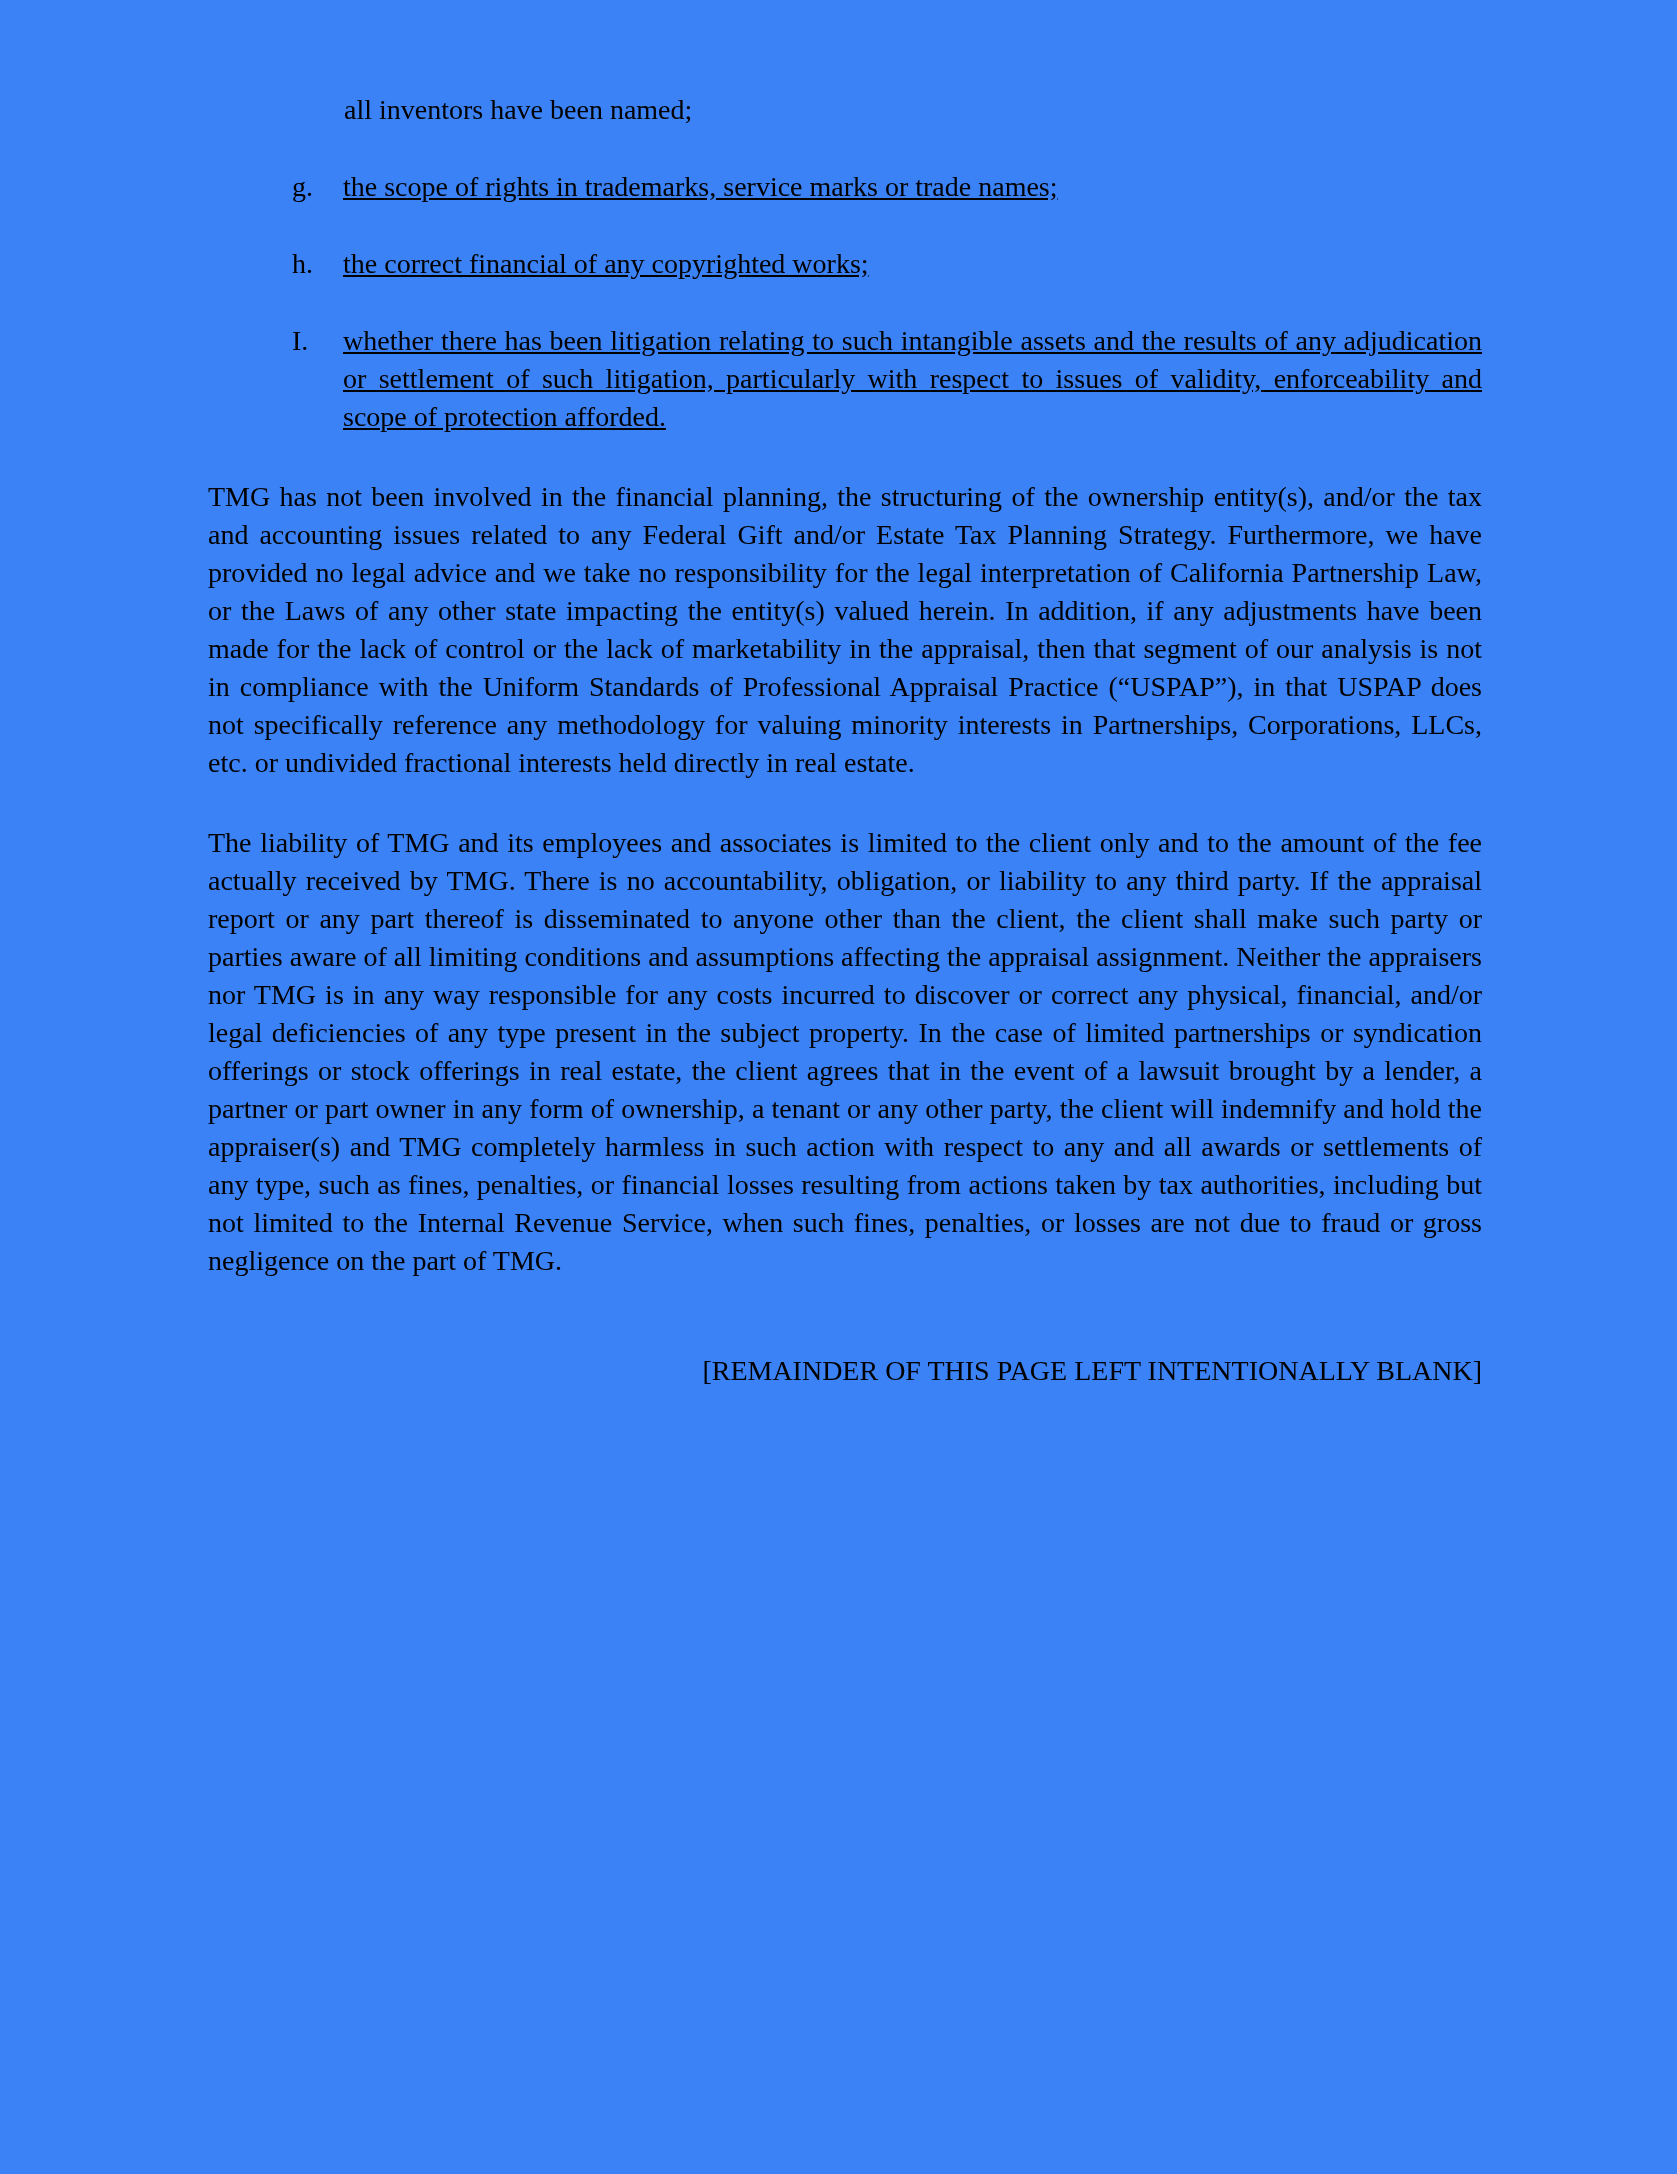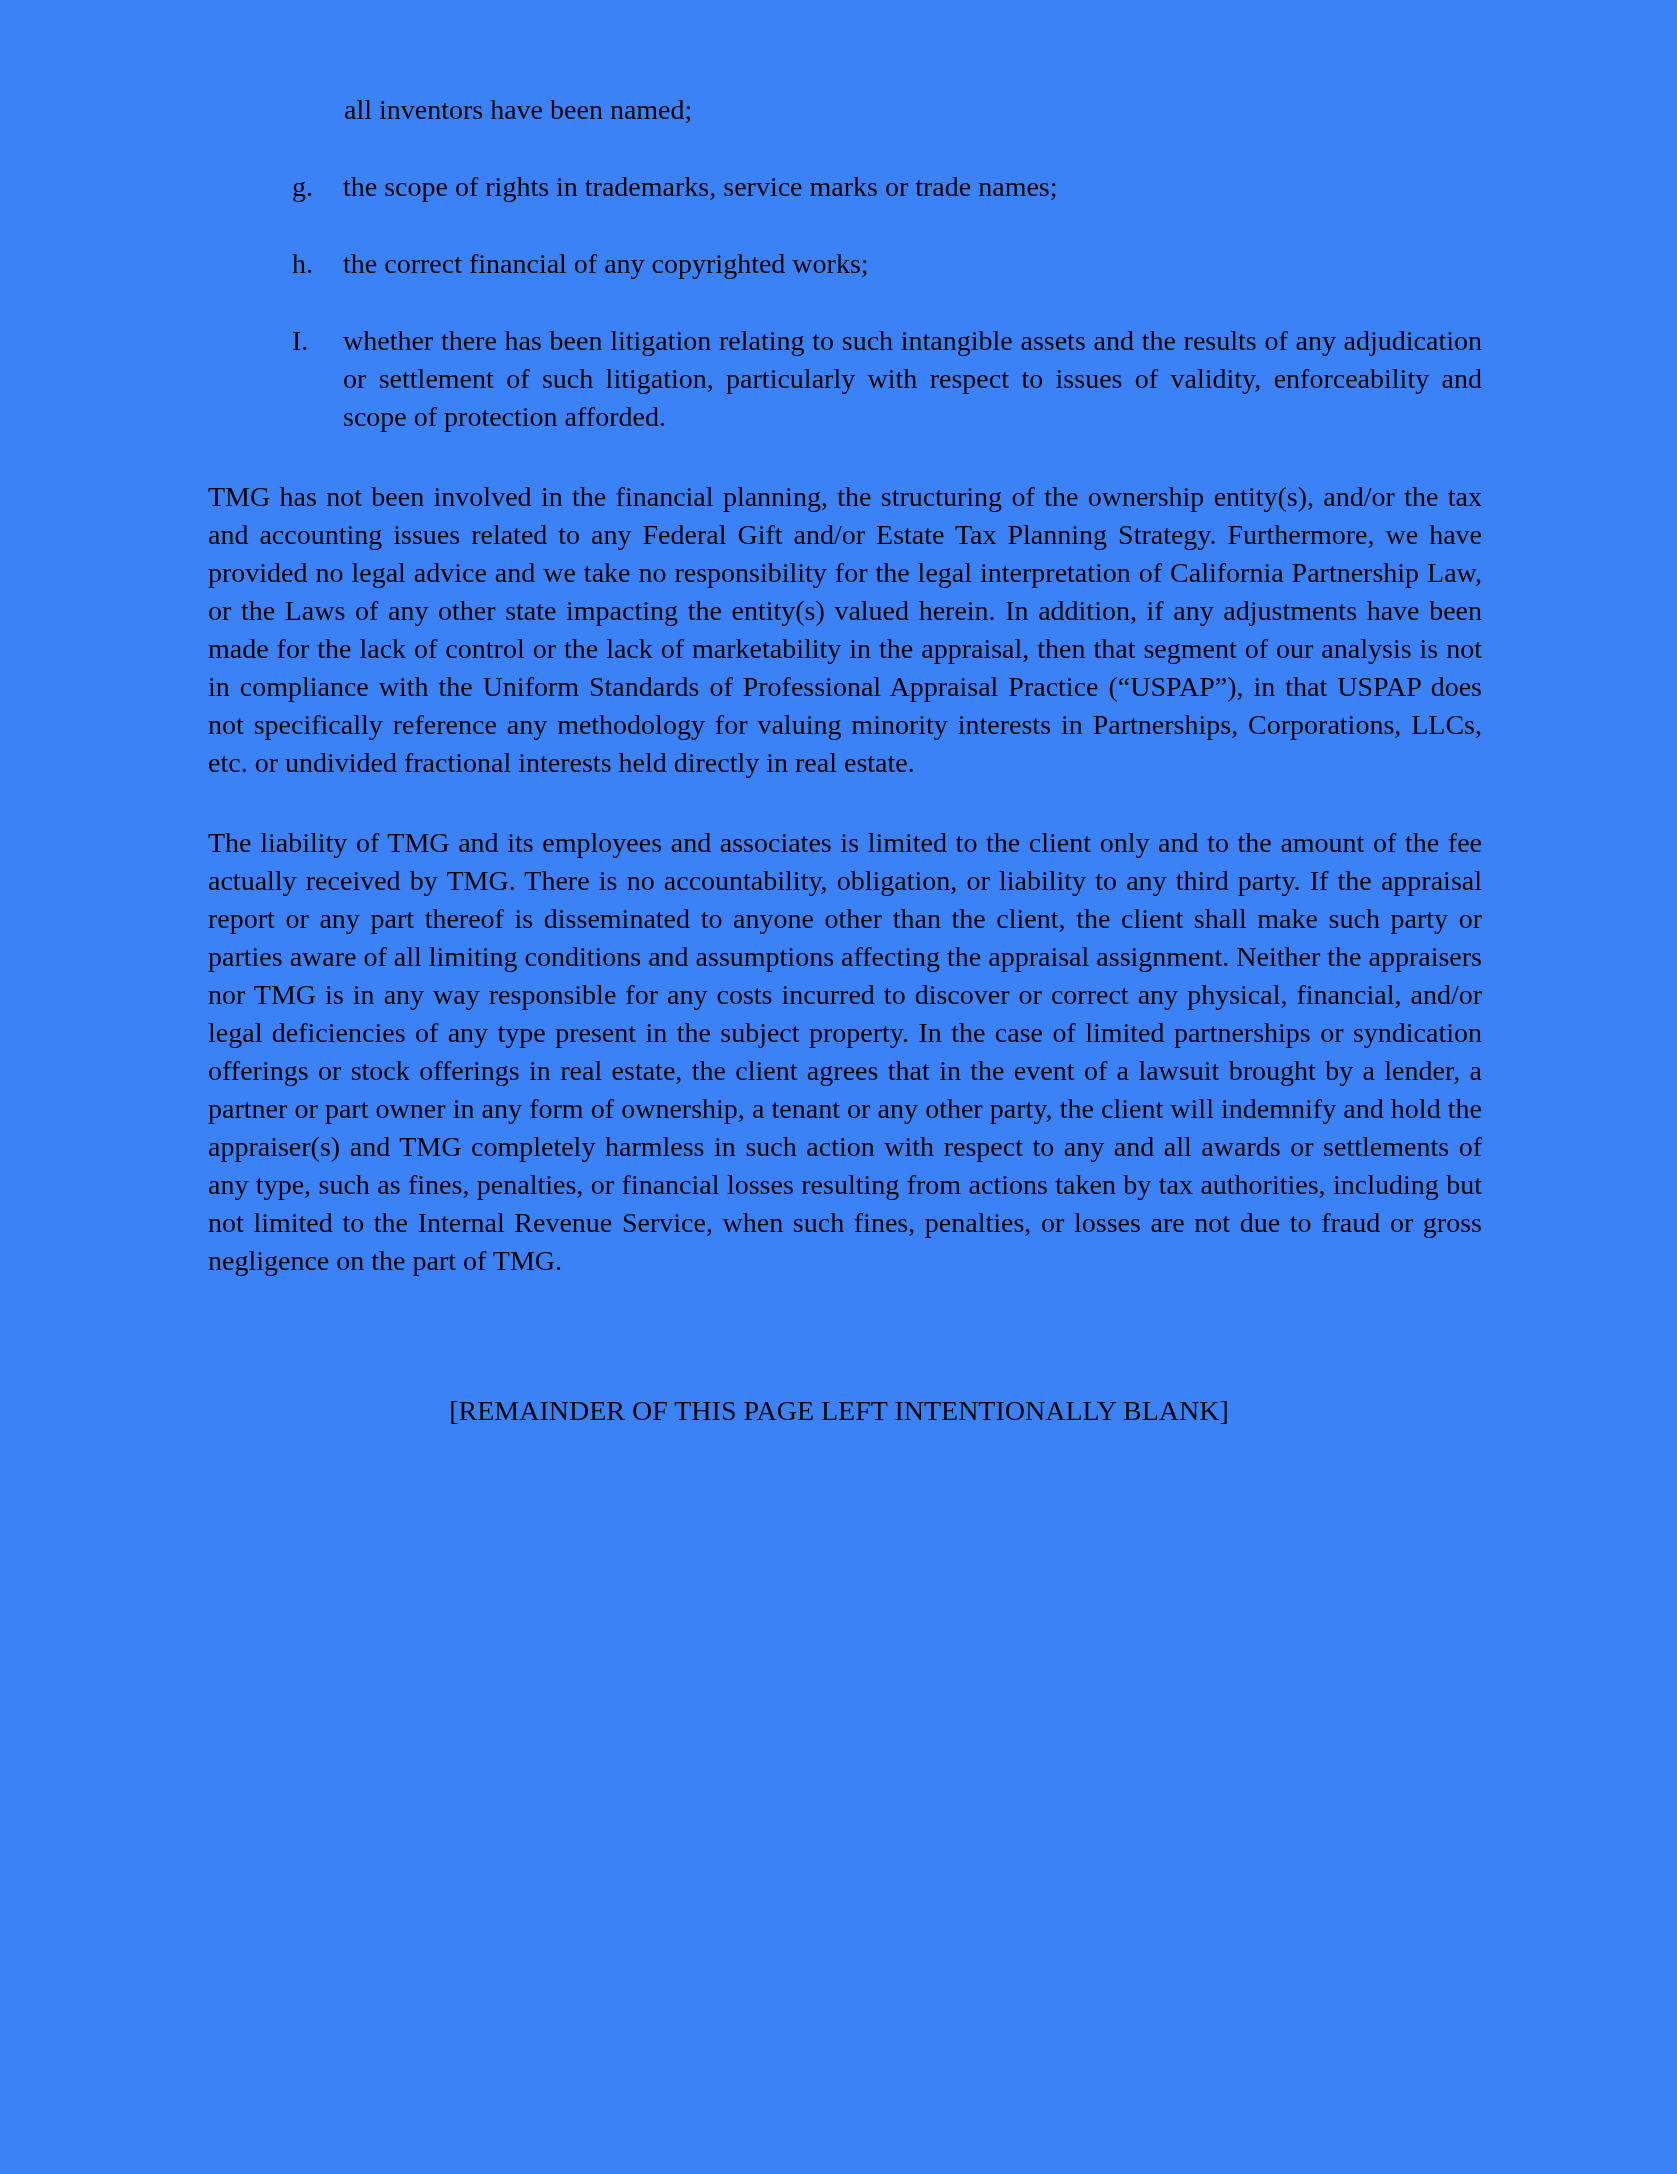--- a/index.html
+++ b/index.html
@@ -28,28 +28,29 @@
   .list-item {
     display: flex;
     margin: 39px 0 0 96px;
   }
   .list-item .item-label {
     flex: 0 0 51px;
   }
   .list-item .item-text {
     flex: 1;
     text-align: justify;
+    text-decoration: underline;
   }
   .para {
     text-align: justify;
     margin: 42px 0 0 12px;
   }
   .footer-note {
-    text-align: center;
-    margin-top: 112px;
+    text-align: right;
+    margin-top: 72px;
   }
 </style>
 </head>
 <body>
 
 <div class="page">
 
   <div class="continuation-line">all inventors have been named;</div>
 
   <div class="list-item">

